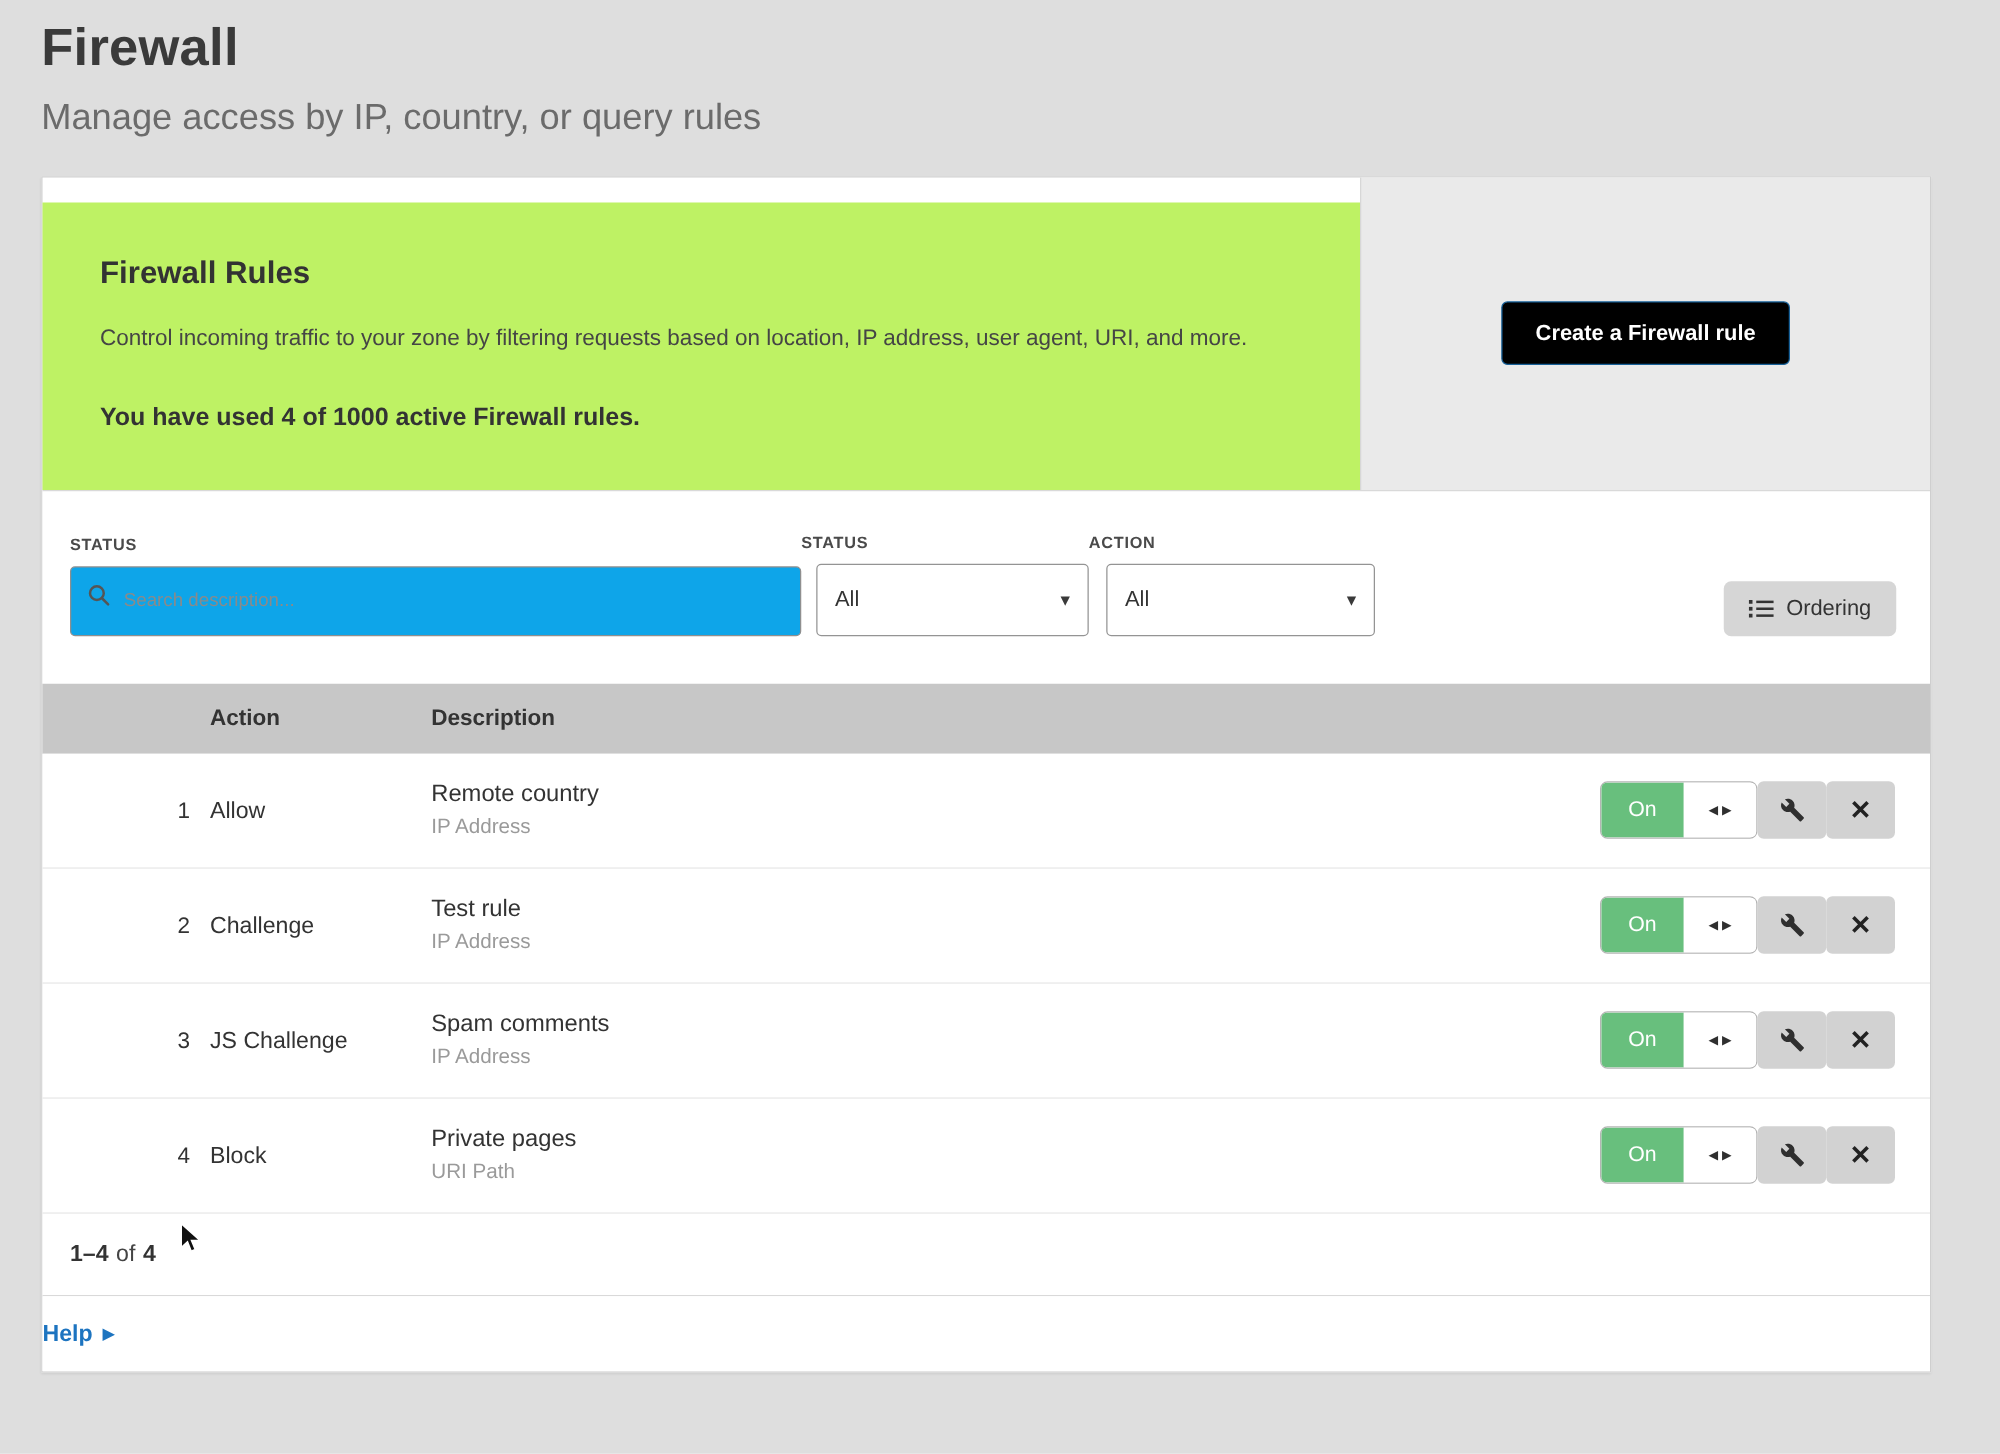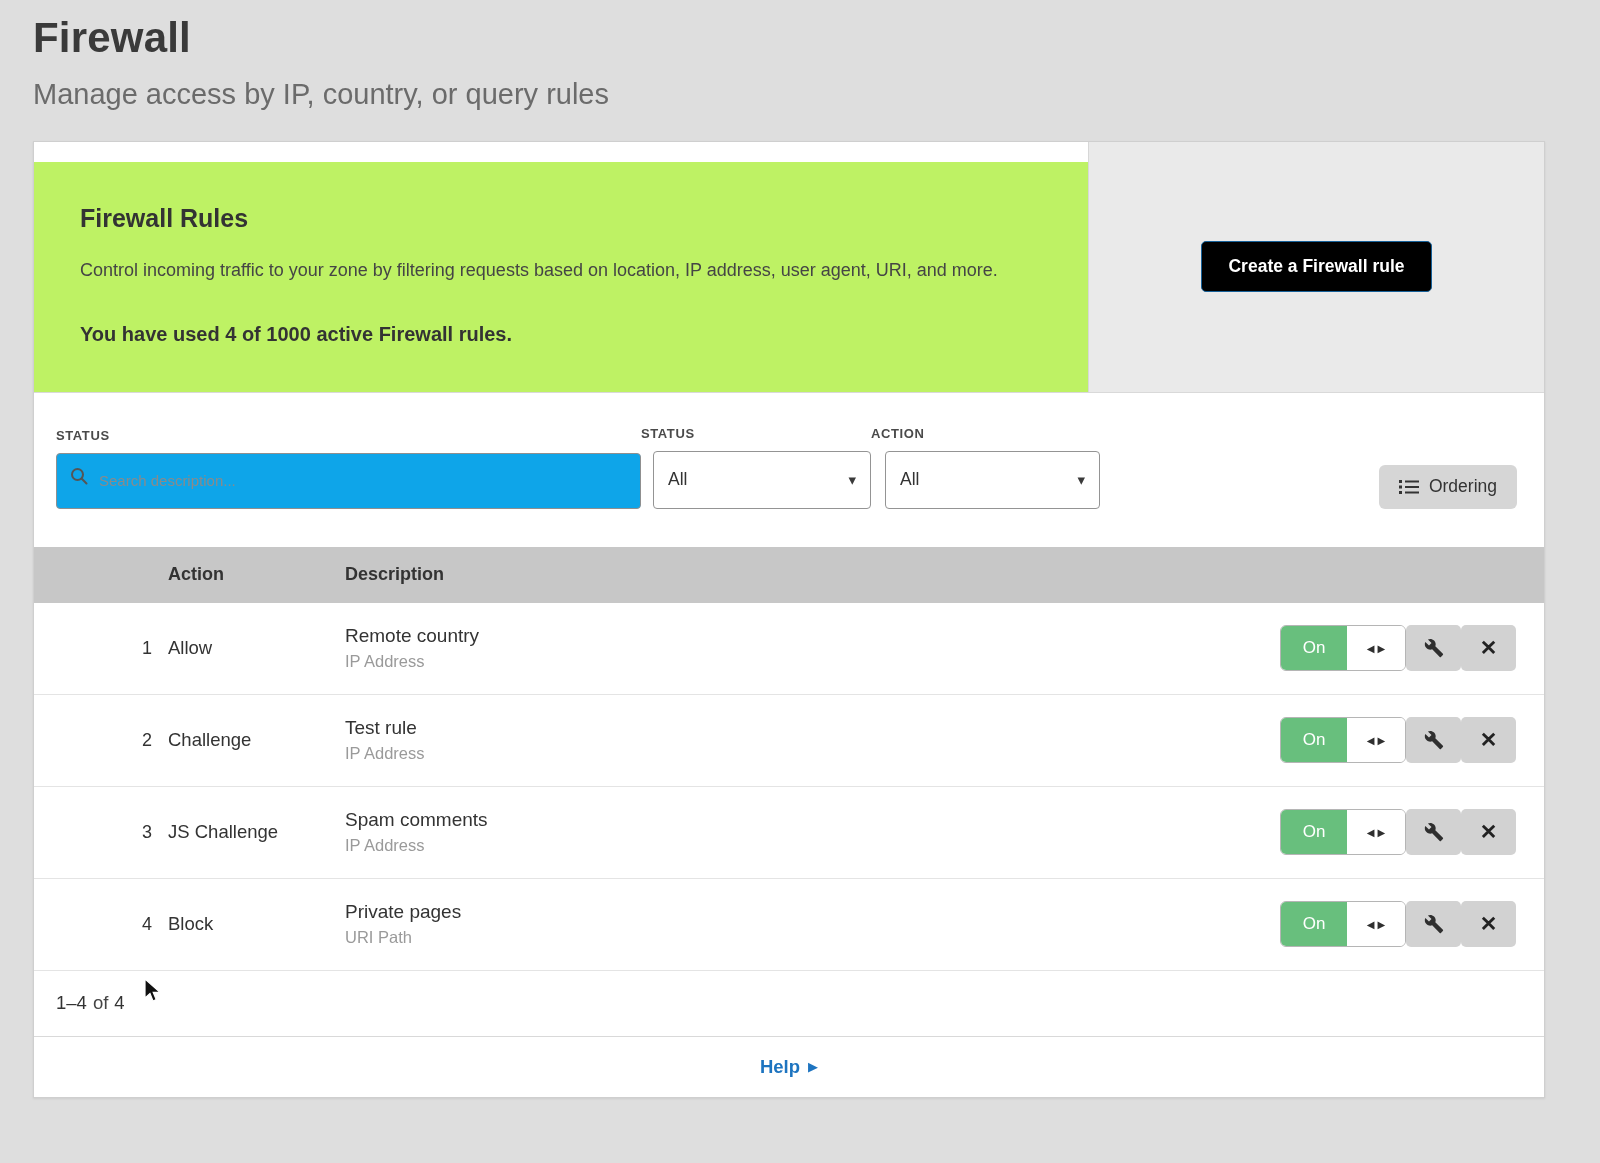--- a/index.html
+++ b/index.html
@@ -107,25 +107,25 @@
     width:55px; height:46px; background:#d2d2d2; border:none; border-radius:5px;
     display:flex; align-items:center; justify-content:center; cursor:pointer;
   }
   .x-glyph { font-size:21px; font-weight:700; color:#222; }
 
   
   .pagination {
     height:66px; display:flex; align-items:center; padding-left:22px;
     font-size:18.5px; color:#333; border-bottom:1px solid #d9d9d9; background:#fff;
   }
-  .pg-bold { font-weight:400; }
+  .pg-bold { font-weight:700; }
   .pg-of { font-weight:400; margin:0 6px; color:#444; }
   .help-row {
-    height:60px; display:flex; align-items:center; justify-content:center;
-    padding-right:20px; background:#fff;margin-left:20px;
+    height:60px; display:flex; align-items:center; justify-content:flex-start;
+    padding-right:20px; background:#fff;
   }
   .help-link {
     color:#1d74c0; font-size:18.5px; font-weight:600; cursor:pointer;
     display:flex; align-items:center; gap:8px; text-decoration:none;
   }
   .help-tri { font-size:13px; }
 
   .cursor { position:absolute; left:142px; top:978px; pointer-events:none; }
 </style>
 </head>

